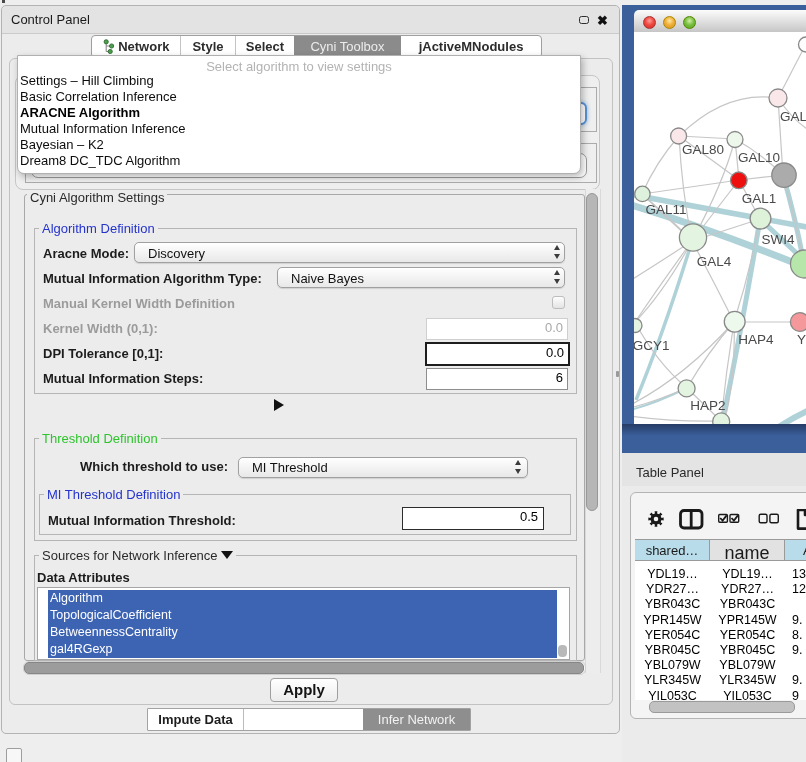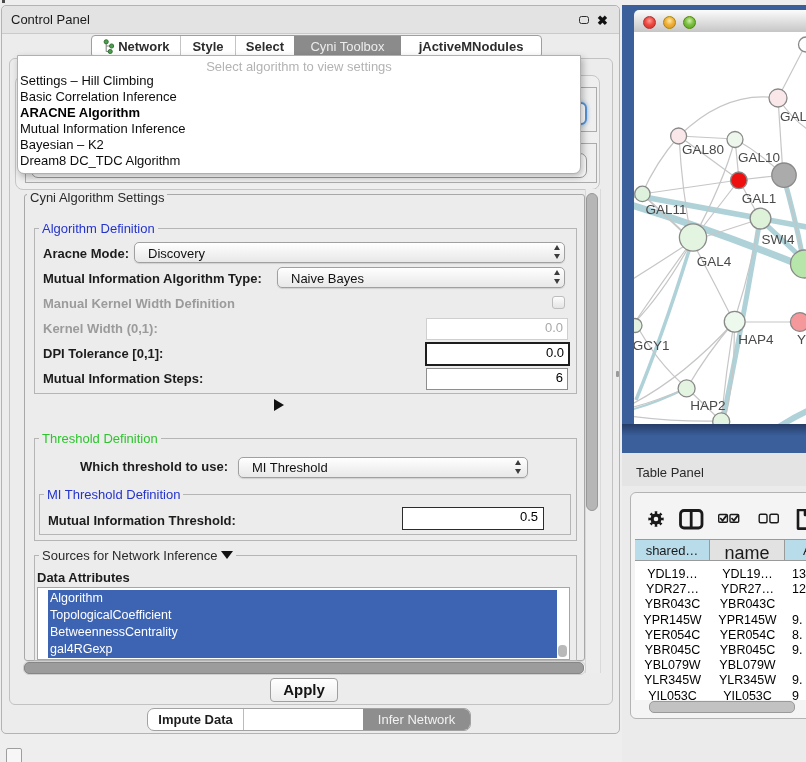--- a/index.html
+++ b/index.html
@@ -91,21 +91,21 @@
     <div class="abs" style="left:12px;top:37px;font-size:12.5px;color:#fff;">BetweennessCentrality</div>
     <div class="abs" style="left:12px;top:54px;font-size:12.5px;color:#fff;">gal4RGexp</div>
     <div class="abs" style="left:520px;top:57px;width:9px;height:12px;background:#b9b9b9;border-radius:4px;"></div>
   </div>
 
   <div class="abs" style="left:21px;top:655px;width:561px;height:12px;background:#f6f6f6;border:1px solid #cfcfcf;border-radius:6px;"></div>
   <div class="abs" style="left:22px;top:656px;width:558px;height:10px;background:#9c9c9c;border:1px solid #868686;border-radius:5px;"></div>
 
   <div class="abs" style="left:268px;top:672px;width:66px;height:20px;background:linear-gradient(180deg,#ffffff,#ececec);border:1px solid #9f9f9f;border-radius:4px;text-align:center;font-size:15px;font-weight:bold;color:#141414;padding-top:2px;">Apply</div>
 
-  <div class="abs" style="left:145px;top:702px;width:322px;height:21px;background:#fff;border:1px solid #a2a2a2;border-radius:7px;overflow:hidden;display:flex;">
+  <div class="abs" style="left:145px;top:702px;width:322px;height:21px;background:#fff;border:1px solid #a2a2a2;border-radius:1px;overflow:hidden;display:flex;">
     <div style="width:96px;height:100%;border-right:1px solid #bbb;text-align:center;font-size:13px;font-weight:bold;color:#1d1d1d;padding-top:3px;box-sizing:border-box;">Impute Data</div>
     <div style="width:119px;height:100%;text-align:center;font-size:13px;font-weight:bold;color:#1d1d1d;padding-top:19px;box-sizing:border-box;">Discretize Data</div>
     <div style="width:107px;height:100%;background:#8e8e8e;text-align:center;font-size:13px;color:#f2f2f2;padding-top:3px;box-sizing:border-box;">Infer Network</div>
   </div>
 </div>
 
 <div class="abs" style="left:91px;top:35px;width:449px;height:21px;background:#fff;border:1px solid #9f9f9f;border-radius:4px;overflow:hidden;display:flex;">
   <div style="width:89px;height:100%;border-right:1px solid #c4c4c4;font-size:13px;font-weight:bold;color:#2c2c2c;padding-top:3px;box-sizing:border-box;text-align:center;"><svg width="12" height="15" viewBox="0 0 12 15" style="vertical-align:-3px;">
         <line x1="3.2" y1="3" x2="3.2" y2="12.5" stroke="#8a8a8a" stroke-width="1.1"></line>
         <line x1="3.2" y1="7" x2="8.2" y2="7" stroke="#8a8a8a" stroke-width="1.1"></line>

